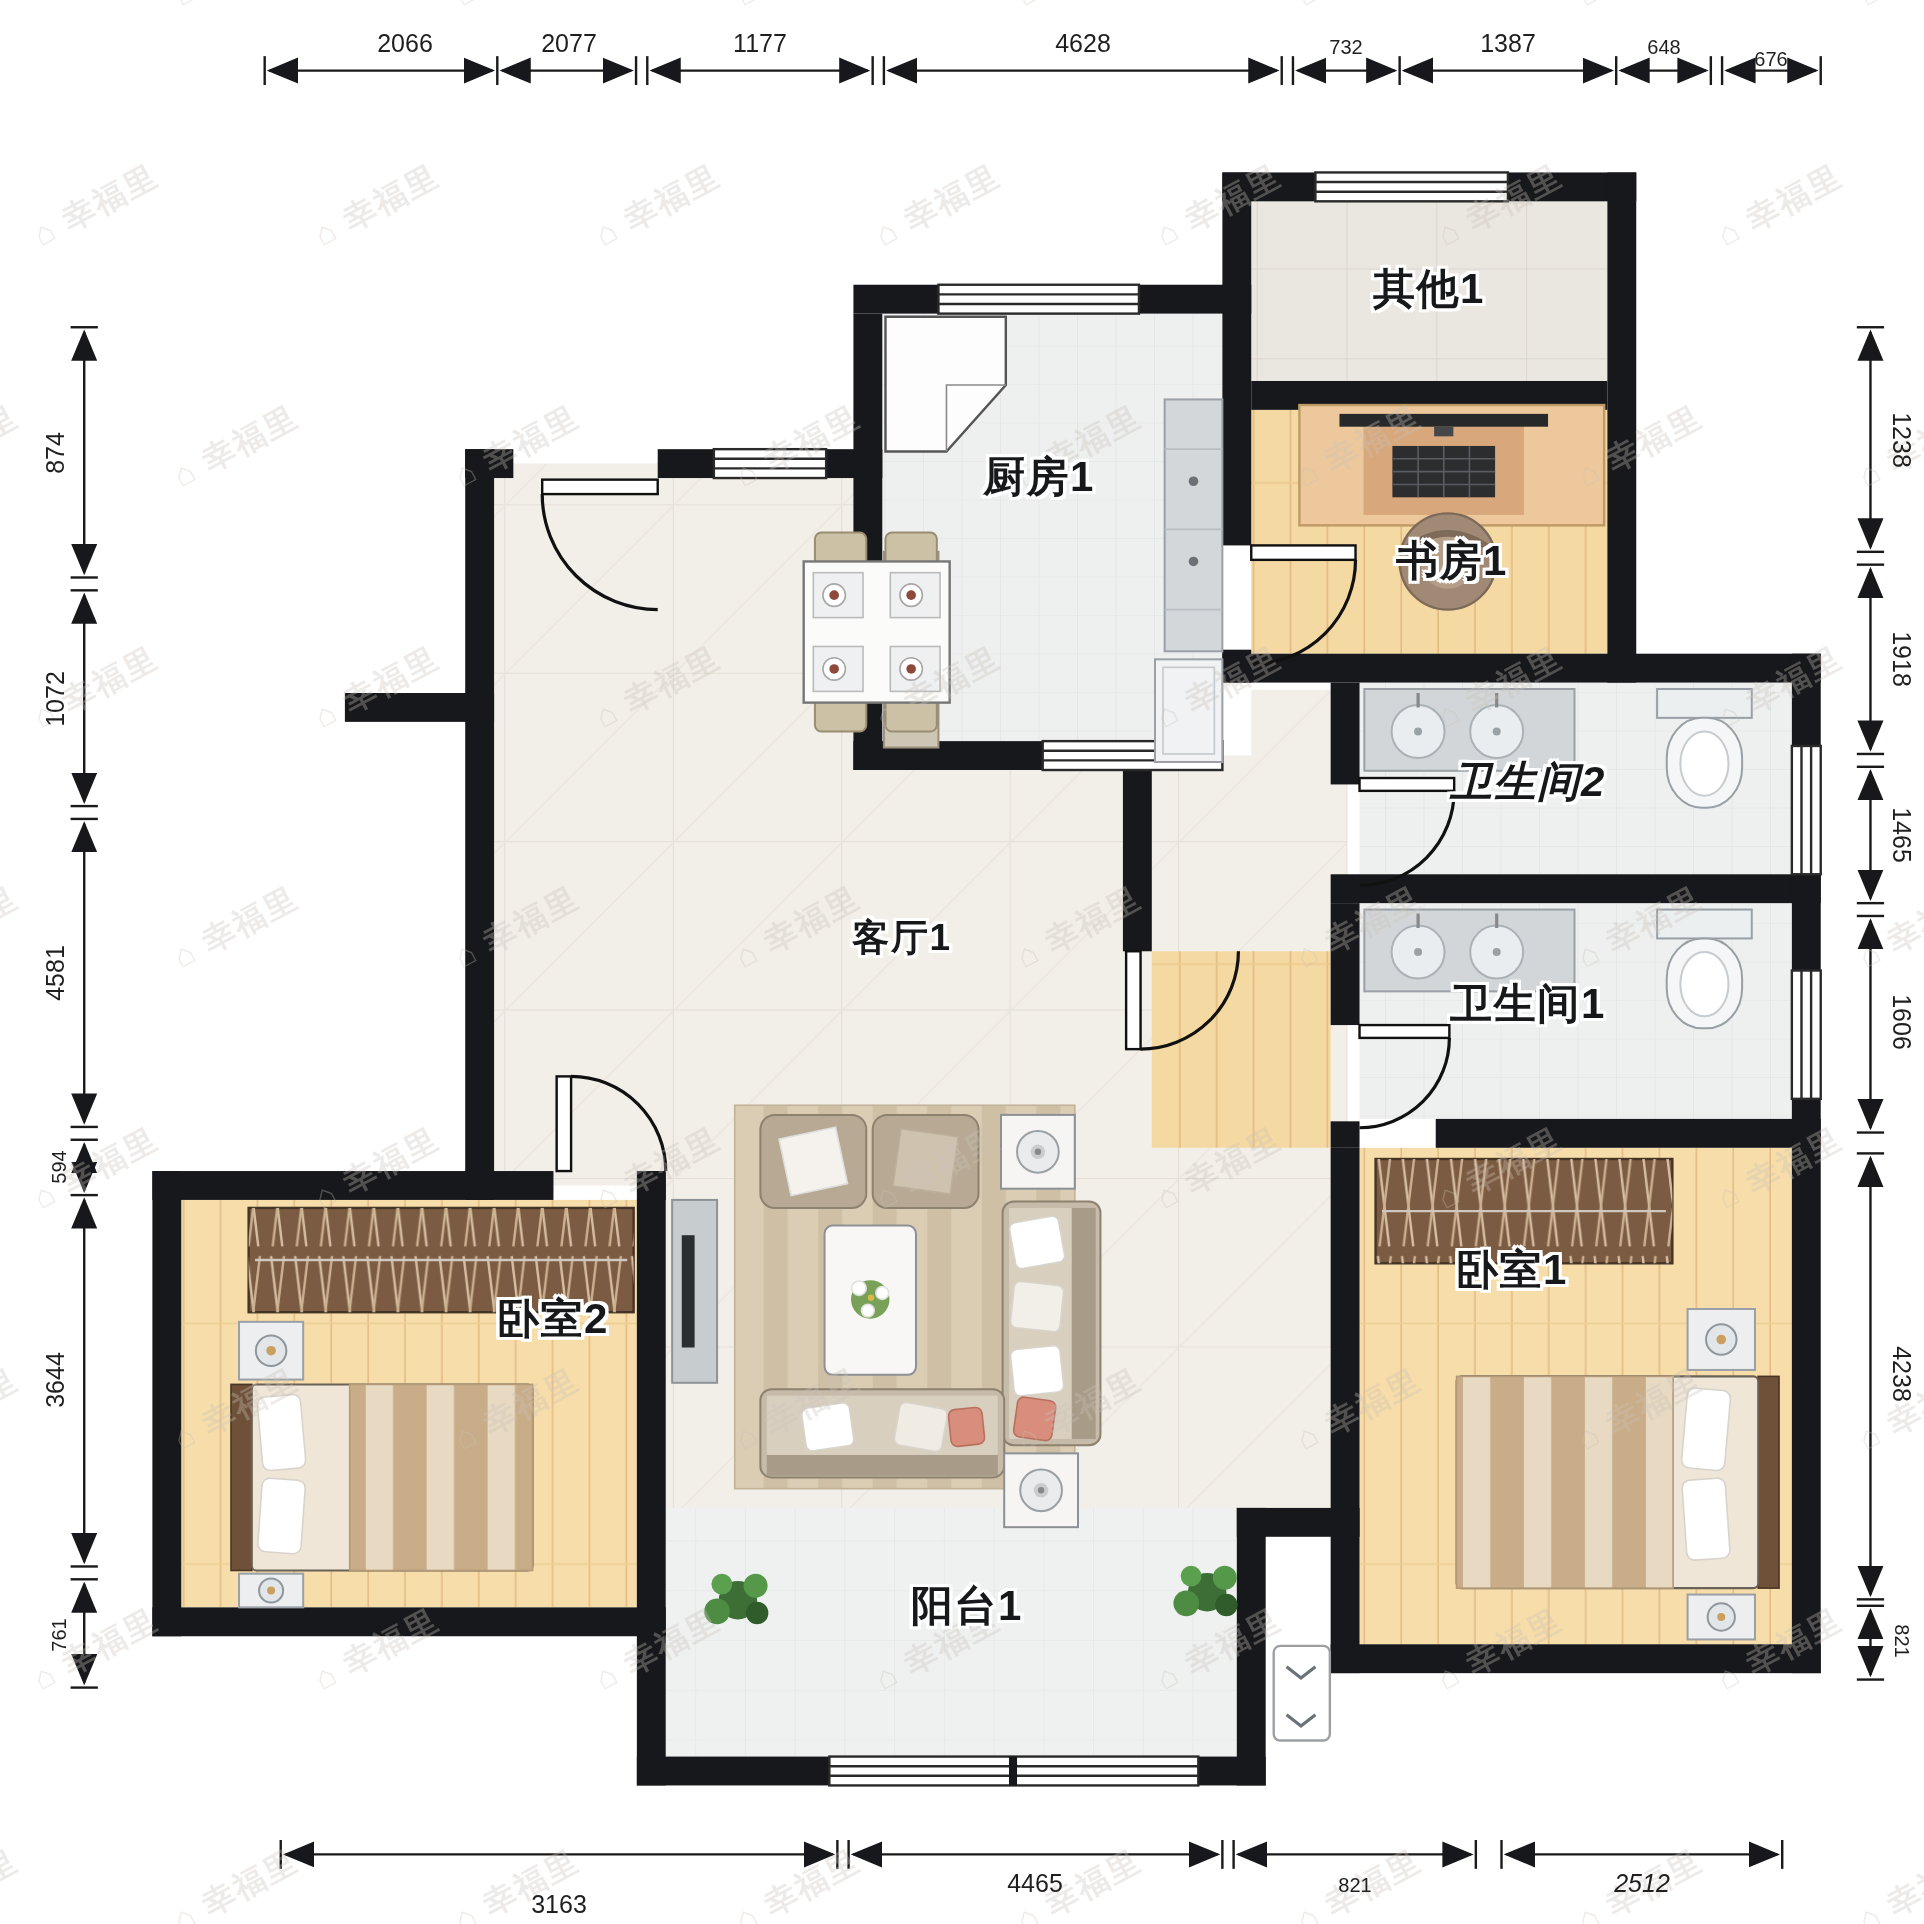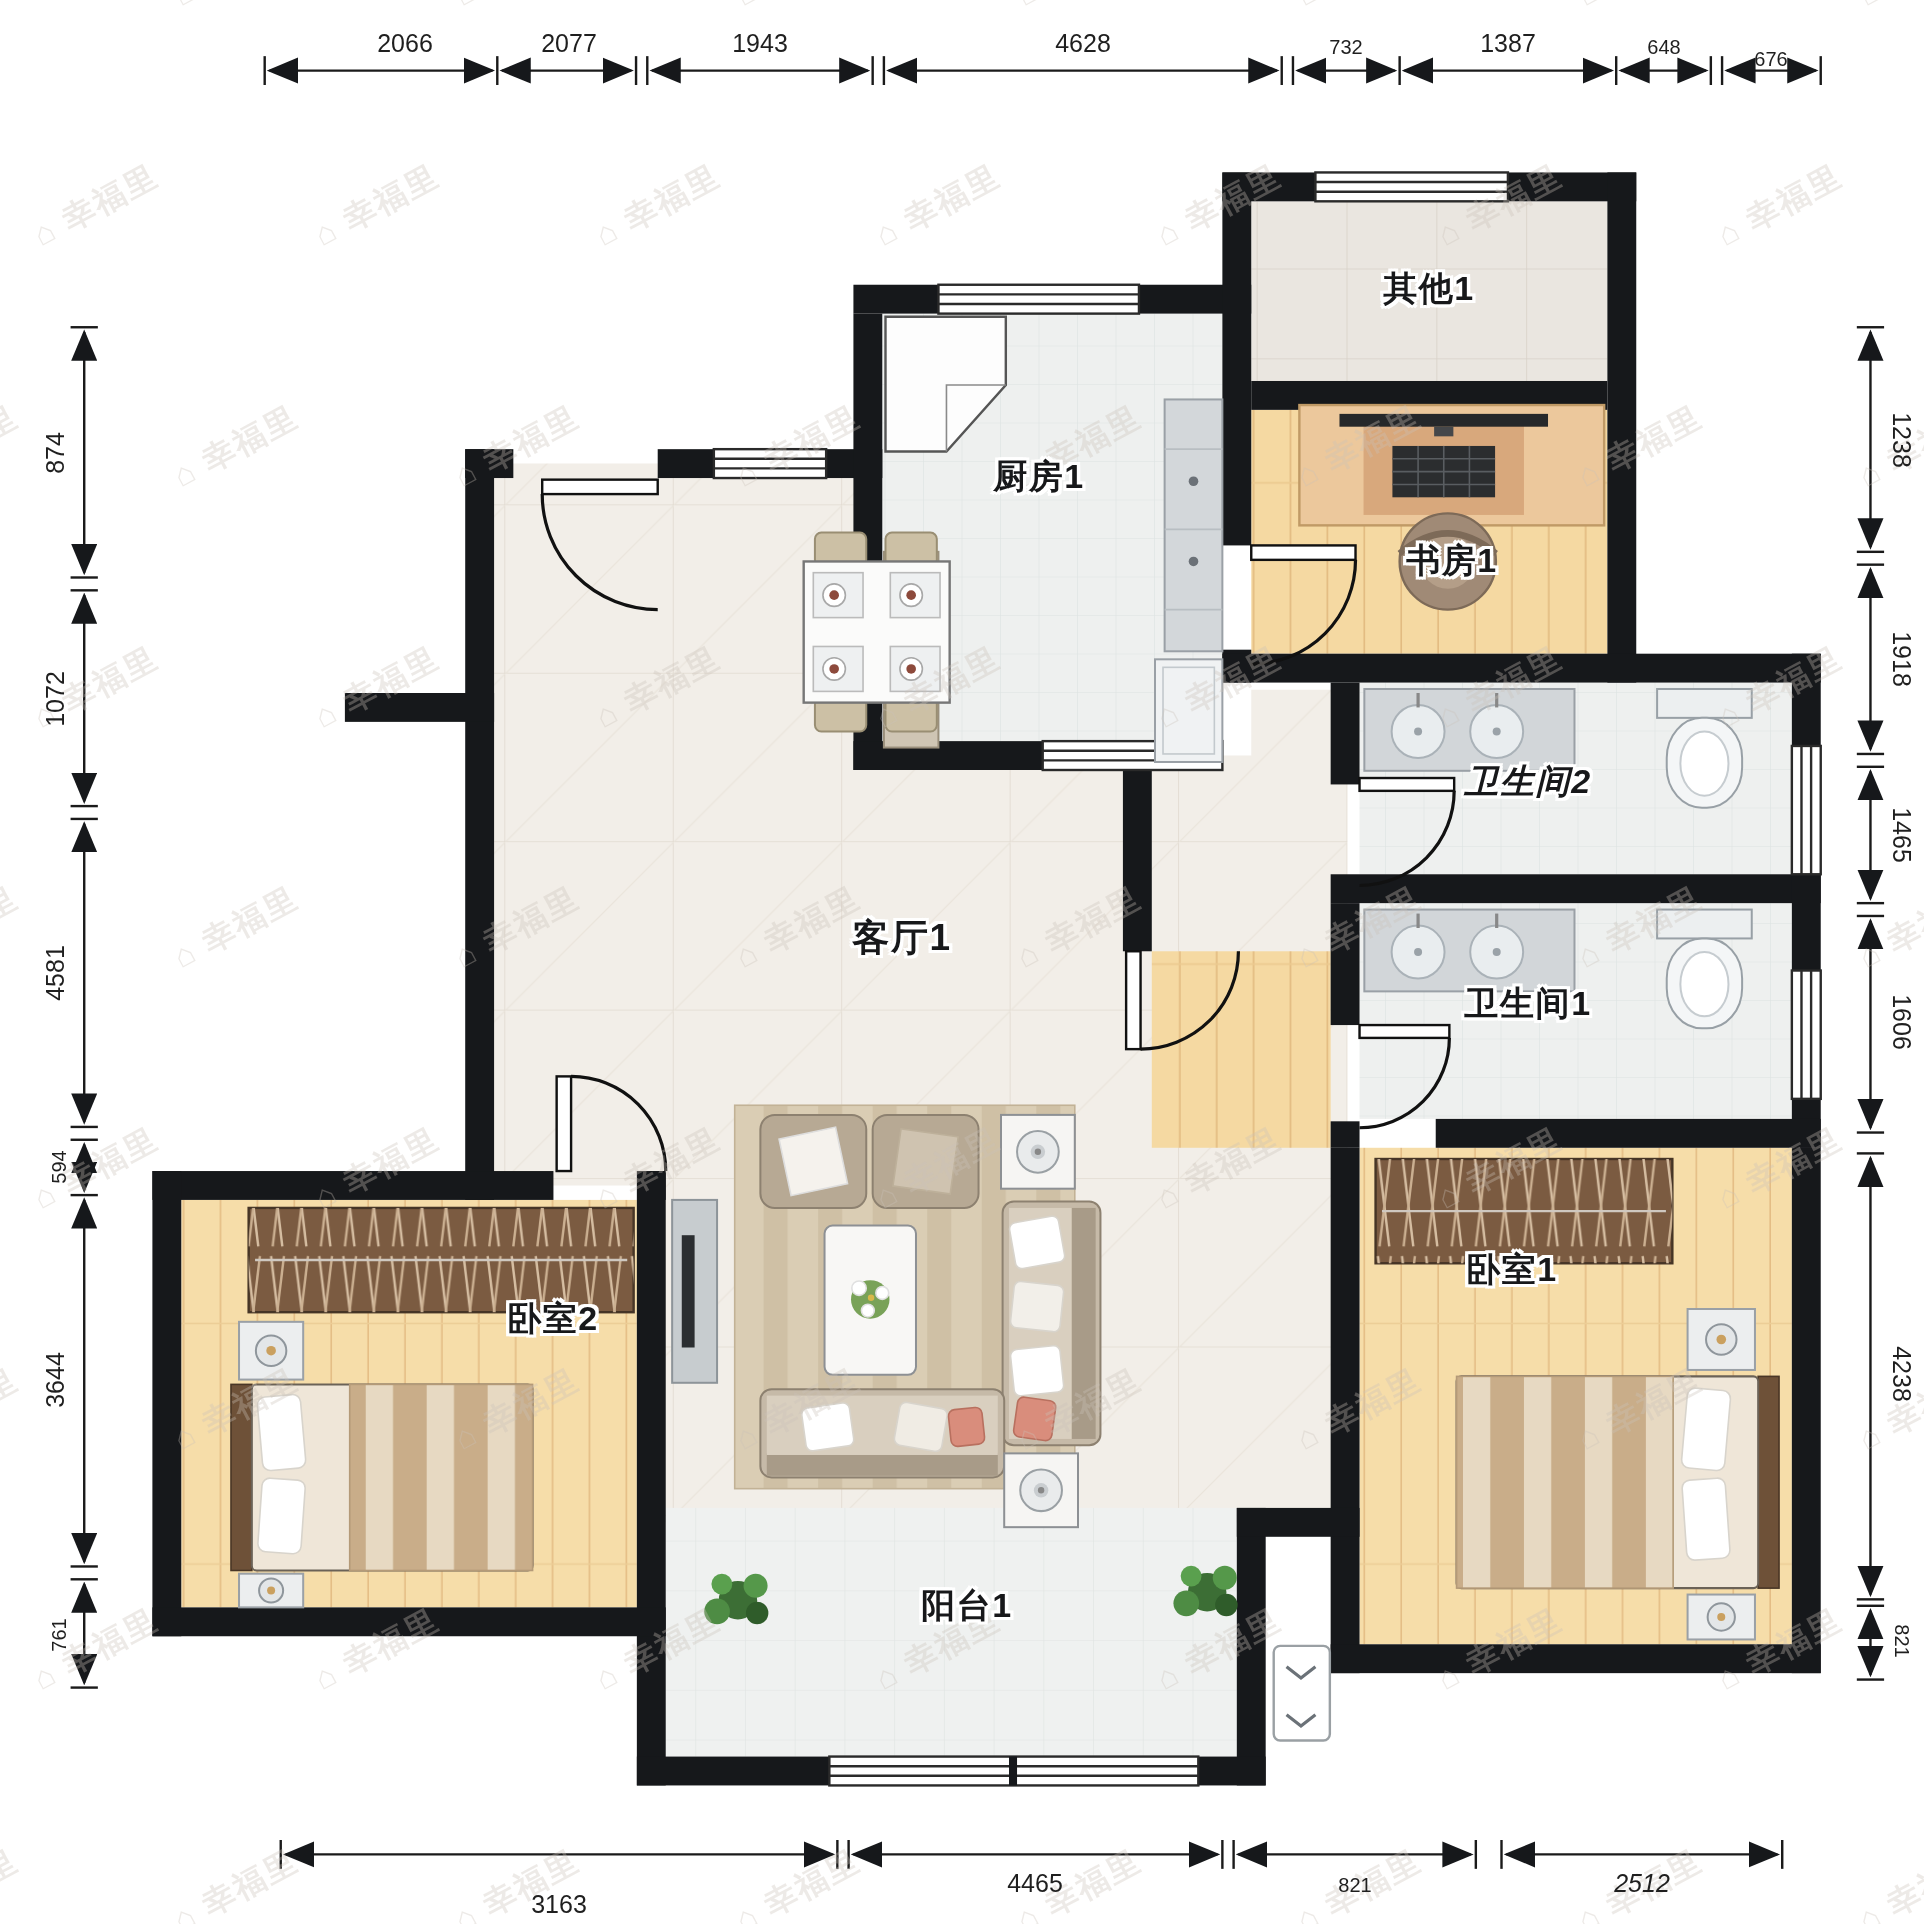--- a/index.html
+++ b/index.html
@@ -6,21 +6,21 @@
   #stage{position:relative;width:1925px;height:1925px;background:#ffffff;overflow:hidden;
          font-family:"Liberation Sans",sans-serif;}
   svg{position:absolute;left:0;top:0;}
   .wall{fill:#16181b;}
   .dimline{stroke:#1a1a1a;stroke-width:3;}
   .tick{stroke:#1a1a1a;stroke-width:3;}
   #wm{position:absolute;left:0;top:0;width:100%;height:100%;pointer-events:none;z-index:5;}
   .wm{position:absolute;transform:rotate(-28deg);color:rgba(201,192,184,0.34);
       font-size:32px;font-weight:bold;letter-spacing:2.4px;white-space:nowrap;}
   .room-label{position:absolute;z-index:6;transform:translate(-50%,-50%);
-      font-weight:bold;font-size:34px;color:#17181a;white-space:nowrap;letter-spacing:1.6px;
+      font-weight:bold;font-size:42px;color:#17181a;white-space:nowrap;letter-spacing:1.6px;
       text-shadow:-3.2px -3.2px 0 #fff,3.2px -3.2px 0 #fff,-3.2px 3.2px 0 #fff,3.2px 3.2px 0 #fff,
                   0 -3.2px 0 #fff,0 3.2px 0 #fff,-3.2px 0 0 #fff,3.2px 0 0 #fff;}
   .room-label.big{font-size:37px;}
   .dim{position:absolute;z-index:6;transform:translate(-50%,-50%);
       font-size:25px;color:#1f1f1f;white-space:nowrap;}
   .dim.sm{font-size:20px;}
   .dim.rl{transform:translate(-50%,-50%) rotate(-90deg);}
   .dim.rr{transform:translate(-50%,-50%) rotate(90deg);}
 </style>
 </head>
@@ -566,21 +566,21 @@
 <div class="room-label" style="left:1452px;top:561px;">书房1</div>
 <div class="room-label" style="left:1528px;top:782px;font-style:italic;">卫生间2</div>
 <div class="room-label" style="left:1528px;top:1004px;">卫生间1</div>
 <div class="room-label big" style="left:902px;top:938px;">客厅1</div>
 <div class="room-label" style="left:553px;top:1319px;">卧室2</div>
 <div class="room-label" style="left:1512px;top:1270px;">卧室1</div>
 <div class="room-label" style="left:967px;top:1606px;">阳台1</div>
 
 <div class="dim" style="left:381px;top:43px;margin-left:24px;">2066</div>
 <div class="dim" style="left:569px;top:43px;">2077</div>
-<div class="dim" style="left:760px;top:43px;">1943</div>
+<div class="dim" style="left:760px;top:43px;">1177</div>
 <div class="dim" style="left:1083px;top:43px;">4628</div>
 <div class="dim sm" style="left:1346px;top:47px;">732</div>
 <div class="dim" style="left:1508px;top:43px;">1387</div>
 <div class="dim sm" style="left:1664px;top:47px;">648</div>
 <div class="dim sm" style="left:1771px;top:59px;">676</div>
 
 <div class="dim" style="left:559px;top:1883px;margin-top:21px;">3163</div>
 <div class="dim" style="left:1035px;top:1883px;">4465</div>
 <div class="dim sm" style="left:1355px;top:1885px;">821</div>
 <div class="dim" style="left:1642px;top:1883px;font-style:italic;">2512</div>

